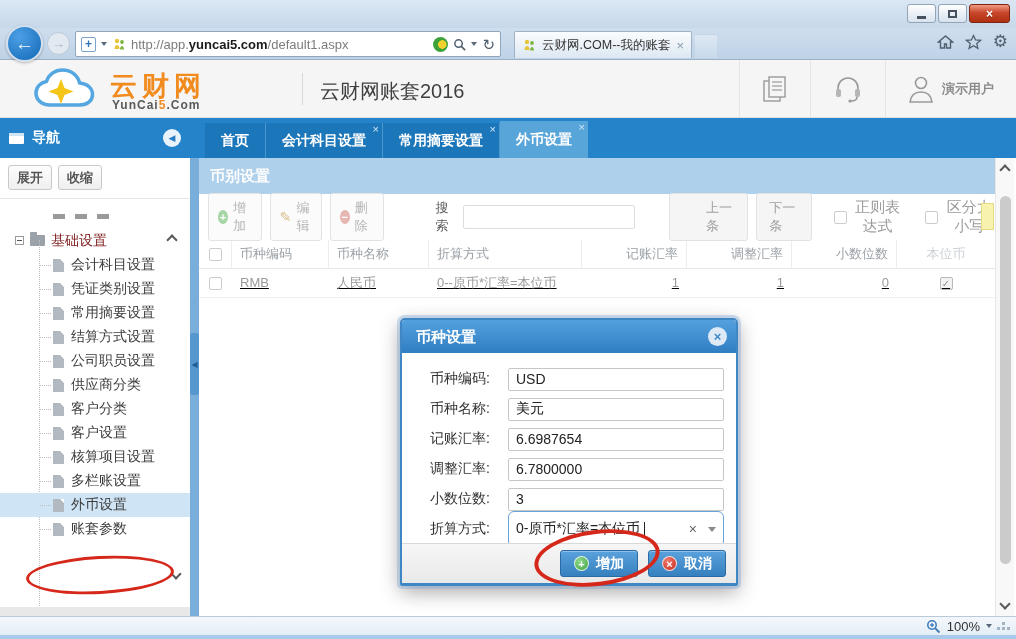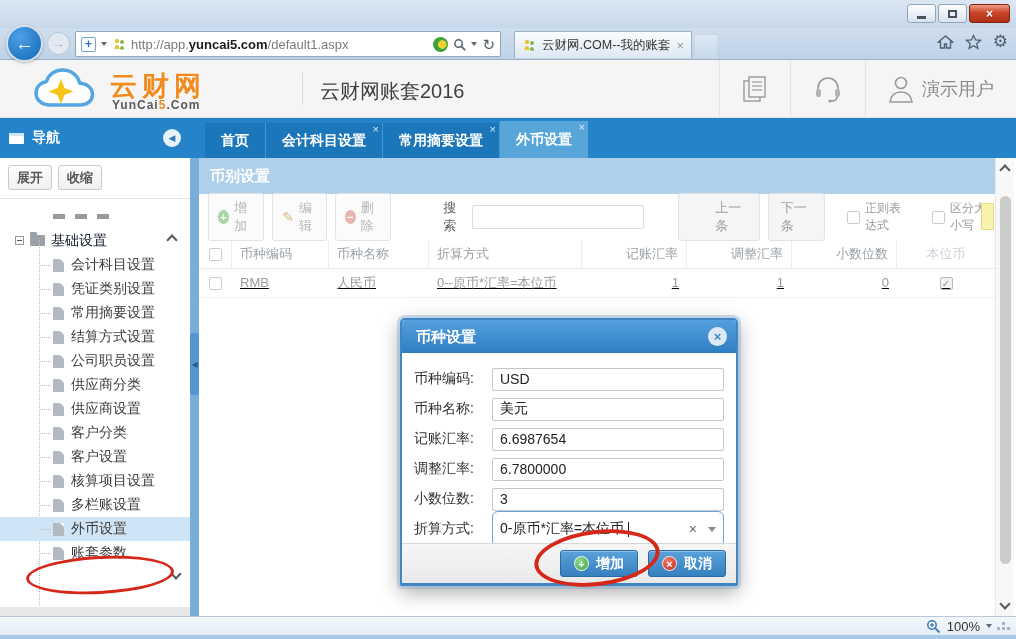--- a/index.html
+++ b/index.html
@@ -33,21 +33,21 @@
   
   .appheader { left:0; top:60px; width:1016px; height:58px; background:#f5f5f6; border-bottom:1px solid #e0e0e0; }
   .logo { left:30px; top:65px; width:74px; height:48px; }
   .logotxt { left:110px; top:68px; font-size:27px; font-weight:bold; color:#f28b1e; letter-spacing:5px; }
   .logosub { left:112px; top:98px; font-size:12px; font-weight:bold; color:#5a5a5a; letter-spacing:1px; }
   .logosub b { color:#f28b1e; }
   .hdivider { left:302px; top:73px; width:1px; height:32px; background:#d9d9d9; }
   .accounttitle { left:320px; top:78px; font-size:20px; color:#3f3f3f; }
   .hdricons { right:0; top:60px; height:57px; display:flex; }
   .hcell { border-left:1px solid #e4e4e4; display:flex; align-items:center; justify-content:center; gap:8px; padding:0 22px; }
-  .usertext { font-size:18px; color:#8a8a8a; }
+  .usertext { font-size:13px; color:#8a8a8a;font-weight:bold; }
 
   
   .tabbar { left:0; top:118px; width:1016px; height:40px; background:#2483c9; }
   .navhdr { left:0; top:0; width:190px; height:40px; display:flex; align-items:center; padding:0 9px; gap:8px; }
   .winico { width:15px; height:11px; background:#fff; border-radius:1px; box-shadow:inset 0 3px 0 #cfe4f4; }
   .navtitle { color:#fff; font-weight:bold; font-size:14px; flex:1; }
   .navcollapse { width:18px; height:18px; border-radius:50%; background:#e9f3fb; color:#2a7cc0; font-size:9px; display:flex; align-items:center; justify-content:center; }
   .tabs { left:205px; top:0; height:40px; display:flex; align-items:flex-end; }
   .tab { margin-top:5px; height:35px; line-height:35px; background:#1c76ba; color:#fff; font-weight:bold; font-size:14px; padding:0 16px; border-right:1px solid #4a97cf; position:relative; }
   .tab.active { background:#58a5d9; height:37px; line-height:37px; border-right:none; }
@@ -56,21 +56,21 @@
   
   .sidebar { left:0; top:158px; width:190px; height:458px; background:#fff; }
   .sbtn { position:absolute; top:7px; width:44px; height:25px; background:linear-gradient(#fdfdfd,#efefef); border:1px solid #c9c9c9; border-radius:3px; font-size:13px; font-weight:bold; color:#555; text-align:center; line-height:23px; }
   .sbsep { position:absolute; left:0; top:40px; width:100%; height:1px; background:#e5e5e5; }
   .clipped { position:absolute; left:53px; top:56px; width:58px; height:5px; background:repeating-linear-gradient(90deg,#9a9a9a 0 12px,transparent 12px 22px); }
   .groupnode { position:absolute; left:0; top:70px; width:100%; height:25px; display:flex; align-items:center; gap:6px; padding-left:15px; }
   .expander { width:9px; height:9px; border:1px solid #9a9a9a; background:#fff; position:relative; flex:none; }
   .expander::after { content:""; position:absolute; left:1px; right:1px; top:3px; height:1px; background:#555; }
   .folder { width:15px; height:11px; background:#9aa1a9; border-radius:1px; position:relative; flex:none; }
   .folder::before { content:""; position:absolute; top:-3px; left:0; width:7px; height:3px; background:#9aa1a9; border-radius:1px 1px 0 0; }
-  .grouplabel { font-size:14px; color:#0f172a; }
+  .grouplabel { font-size:14px; color:#7f1d1d; }
   .treeline { position:absolute; left:39px; top:82px; height:372px; border-left:1px dotted #bdbdbd; }
   .tree { position:absolute; left:0; top:95px; width:100%; }
   .leaf { position:relative; height:24px; display:flex; align-items:center; gap:7px; padding-left:53px; }
   .leaf::before { content:""; position:absolute; left:40px; top:12px; width:11px; border-top:1px dotted #bdbdbd; }
   .leaf.sel { background:#cfe5f6; }
   .doc { width:11px; height:13px; background:#b3b9c0; position:relative; flex:none; }
   .doc::after { content:""; position:absolute; top:0; right:0; border-top:4px solid #fff; border-left:4px solid transparent; }
   .leaflabel { font-size:14px; color:#3c3c3c; white-space:nowrap; }
   .chev { width:8px; height:8px; border-left:2px solid #5a5a5a; border-top:2px solid #5a5a5a; }
   .chev.up { transform:rotate(45deg); }
@@ -89,21 +89,21 @@
   .toolbar { position:relative; height:46px; display:flex; align-items:center; padding-left:9px; gap:8px; }
   .tbtn { display:flex; align-items:center; gap:5px; background:#fbfbfb; border:1px solid #e3e3e3; border-radius:3px; padding:5px 9px; color:#b5b5b5; font-size:13px; }
   .ico-circ { width:14px; height:14px; border-radius:50%; color:#fff; font-size:11px; font-weight:bold; line-height:14px; text-align:center; opacity:.6; }
   .ico-add { background:#6fbc6f; }
   .ico-del { background:#d98a82; }
   .ico-edit { color:#c59a4a; opacity:.65; font-size:14px; }
   .searchlbl { margin-left:44px; color:#5a5a5a; font-size:13px; }
   .searchinput { width:172px; height:24px; border:1px solid #ddd; border-radius:2px; font-size:13px; padding:0 6px; color:#333; font-family:inherit; }
   .pnbtn { background:#f5f5f5; border:1px solid #e2e2e2; border-radius:3px; padding:5px 12px; color:#a0a0a0; font-size:13px; }
   .pnbtn.prev { margin-left:26px;padding-left:36px; }
-  .chkgrp { display:flex; align-items:center; gap:5px; margin-left:14px; color:#9a9a9a; font-size:12px; }
+  .chkgrp { display:flex; align-items:center; gap:5px; margin-left:14px; color:#9a9a9a; font-size:15px;text-align:center; }
   .cb { width:13px; height:13px; border:1px solid #ccc; border-radius:2px; background:#fff; display:flex; align-items:center; justify-content:center; font-size:10px; color:#8a8f94; flex:none; }
   .cb.checked { background:#f2f2f2; border-color:#b9b9b9; }
   .yellowstub { position:absolute; right:1px; top:9px; width:13px; height:27px; background:#f7f3ae; border:1px solid #e6da85; }
   .grid { display:grid; grid-template-columns:33px 97px 100px 153px 105px 105px 105px auto; align-items:center; }
   .gh { height:28px; line-height:28px; color:#9ba1a7; font-size:13px; padding:0 8px; border-right:1px solid #ededed; white-space:nowrap; }
   .gh:last-child { border-right:none; }
   .ghead { border-bottom:1px solid #e7e7e7; }
   .gr { height:28px; line-height:28px; color:#9a9a9a; font-size:13px; padding:0 8px; white-space:nowrap; }
   .grow { border-bottom:1px solid #f0f0f0;text-decoration:underline; }
   .tr { text-align:right; }
@@ -113,21 +113,21 @@
   
   .vscroll { left:995px; top:158px; width:19px; height:458px; background:#f8f8f8; border-left:1px solid #e7e7e7; }
   .vthumb { position:absolute; left:4px; top:38px; width:11px; height:368px; background:#cbcbcb; border-radius:6px; }
   .vs-up { position:absolute; left:5px; top:8px; }
   .vs-down { position:absolute; left:5px; bottom:8px; }
 
   
   .modal { left:400px; top:318px; width:338px; height:268px; background:#fff; border:2px solid #3f86c4; border-bottom-width:3px; border-radius:5px 5px 2px 2px; z-index:60; box-shadow:0 0 0 3px rgba(125,170,214,.4), 0 6px 20px rgba(0,0,0,.35); }
   .mhdr { height:33px; background:linear-gradient(#54a0de,#2f7ec2); border-radius:3px 3px 0 0; color:#fff; font-weight:bold; font-size:15px; line-height:33px; padding-left:14px; position:relative; }
   .mclose { position:absolute; right:9px; top:7px; width:19px; height:19px; border-radius:50%; background:#ddeaf6; color:#3d86c6; font-size:13px; font-weight:bold; display:flex; align-items:center; justify-content:center; }
-  .mbody { padding:11px 12px 0 12px; }
+  .mbody { padding:11px 12px 0 28px; }
   .mrow { display:flex; align-items:center; height:30px; gap:4px; }
   .mlabel { width:74px; font-size:14px; color:#333; flex:none; }
   .minput { flex:1; height:23px; border:1px solid #c6c6c6; border-radius:2px; font-size:14px; padding:0 7px; color:#222; font-family:inherit; }
   .mcombo { flex:1; height:36px; border:1px solid #6aa3d8; border-radius:6px; display:flex; align-items:center; padding:0 4px 0 7px; font-size:14px; color:#222; gap:4px; }
   .comboval { white-space:nowrap; }
   .cursorbar { width:1px; height:15px; background:#222; }
   .combox { margin-left:auto; color:#666; font-size:14px; padding:0 4px; }
   .combocaret { width:0; height:0; border-left:4px solid transparent; border-right:4px solid transparent; border-top:5px solid #8a8a8a; margin:0 3px; }
   .mfoot { position:absolute; left:0; right:0; bottom:0; height:40px; background:linear-gradient(#f6f6f6,#e9e9e9); border-top:1px solid #d8d8d8; display:flex; align-items:center; justify-content:flex-end; gap:10px; padding-right:10px; }
   .btn-blue { height:27px; background:linear-gradient(#5aa2dc,#3680bf); border:1px solid #2a6aa5; border-radius:3px; color:#fff; font-weight:bold; font-size:14px; display:flex; align-items:center; gap:7px; padding:0 13px; box-shadow:inset 0 1px 0 #8fc0e8; }
@@ -298,24 +298,20 @@
     <div class="leaf">
         <span class="doc"></span>
         <span class="leaflabel">公司职员设置</span>
       </div>
     <div class="leaf">
         <span class="doc"></span>
         <span class="leaflabel">供应商分类</span>
       </div>
     <div class="leaf">
         <span class="doc"></span>
-        <span class="leaflabel">供应商设置</span>
-      </div>
-    <div class="leaf">
-        <span class="doc"></span>
         <span class="leaflabel">客户分类</span>
       </div>
     <div class="leaf">
         <span class="doc"></span>
         <span class="leaflabel">客户设置</span>
       </div>
     <div class="leaf">
         <span class="doc"></span>
         <span class="leaflabel">核算项目设置</span>
       </div>

